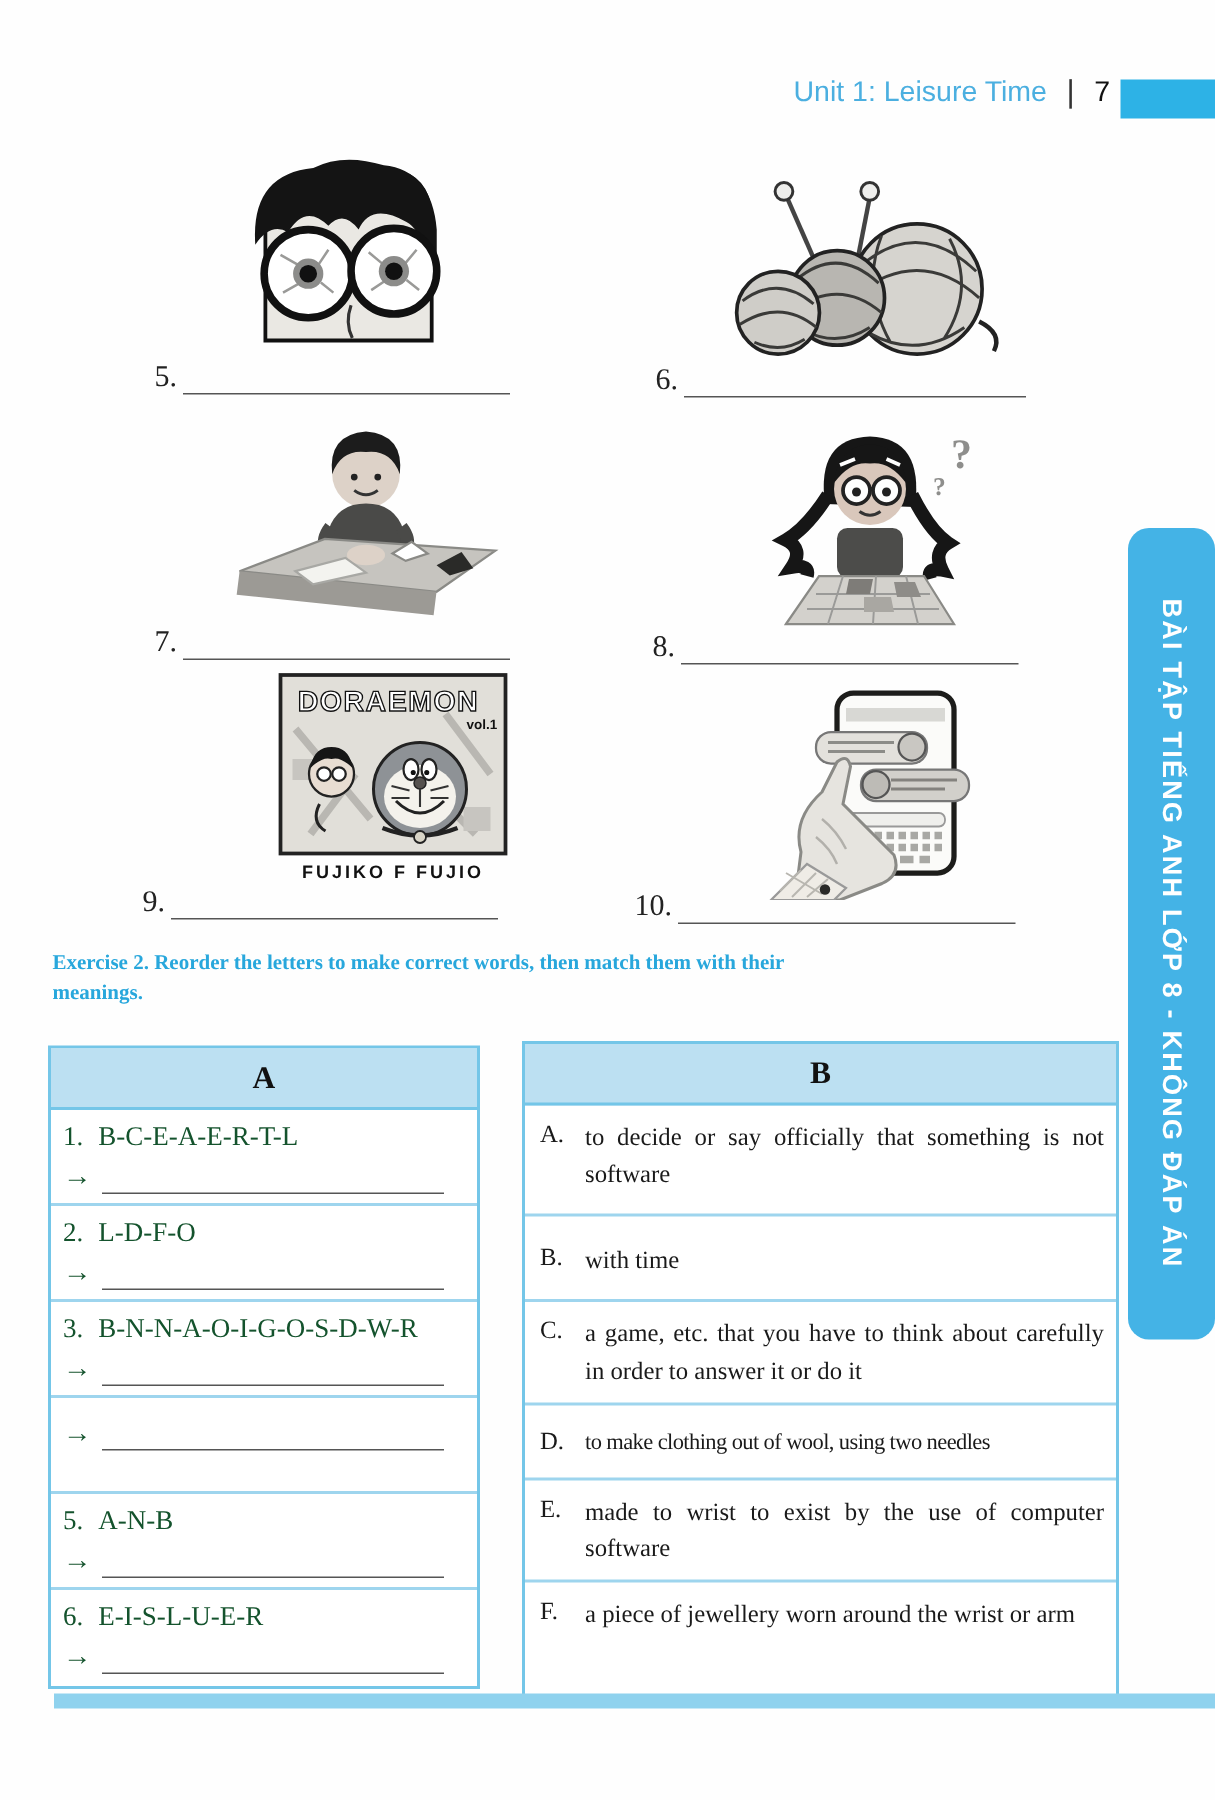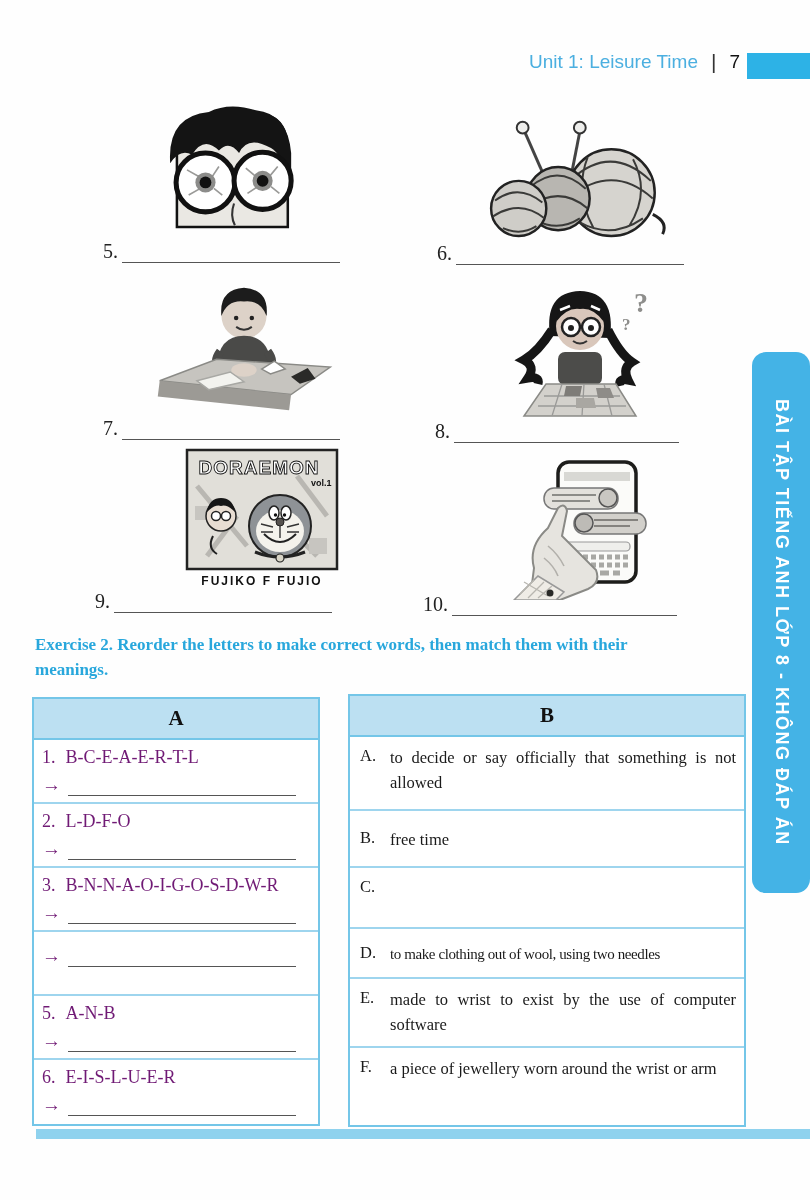--- a/index.html
+++ b/index.html
@@ -15,28 +15,28 @@
 
   
   .pic { position:absolute; }
   .pic svg { display:block; width:100%; height:100%; }
 
   
   .num-label { position:absolute; display:flex; align-items:flex-end; gap:4px; font-size:20px; color:#222; }
   .blank { display:inline-block; border-bottom:1.5px solid #555; height:20px; }
 
   
-  .ex-title { position:absolute; left:35px; top:633px; width:720px; color:#28a7dc; font-weight:bold; font-size:17px; line-height:1.45; }
+  .ex-title { position:absolute; left:35px; top:633px; width:720px; color:#28a7dc; font-weight:bold; font-size:14px; line-height:1.45; }
   .ex-title .line2 { }
 
   
   .xtable { position:absolute; background:#fff; border:2px solid #74c6e8; }
   .t-head { background:#bce0f2; border-bottom:2px solid #74c6e8; text-align:center; font-weight:bold; font-size:21px; color:#111; padding:7px 0; }
   .table-a { left:32px; top:697px; width:288px; }
-  .ta-row { border-bottom:2px solid #9ed5ee; padding:7px 8px 5px 8px; font-size:18px; color:#701a75; min-height:64px; }
+  .ta-row { border-bottom:2px solid #9ed5ee; padding:7px 8px 5px 8px; font-size:18px; color:#14532d; min-height:64px; }
   .ta-row:last-child { border-bottom:none; }
   .ta-num { display:inline-block; margin-right:10px; }
   .ta-line2 { display:flex; align-items:flex-end; gap:7px; margin-top:6px; }
   .ta-arrow { font-size:19px; }
   .ta-blank { width:228px; border-bottom:1.5px solid #555; height:18px; }
 
   .table-b { left:348px; top:694px; width:398px; }
   .tb-row { border-bottom:2px solid #9ed5ee; padding:9px 8px 8px 10px; display:flex; align-items:flex-start; font-size:16.5px; color:#1a1a1a; }
   .tb-row:last-child { border-bottom:none; }
   .tb-letter { flex:0 0 30px; }
@@ -267,28 +267,29 @@
           <span class="ta-blank"></span>
         </div>
     </div>
   </div>
 
   <div class="xtable table-b">
     <div class="t-head">B</div>
 
     <div class="tb-row row-mh-a">
       <span class="tb-letter">A.</span>
-      <span class="tb-text">to decide or say officially that something is not allowed</span>
+      <span class="tb-text">to decide or say officially that something is not software</span>
     </div>
     <div class="tb-row row-mh-b">
       <span class="tb-letter">B.</span>
-      <span class="tb-text">free time</span>
+      <span class="tb-text">with time</span>
     </div>
     <div class="tb-row row-mh-c">
       <span class="tb-letter">C.</span>
+      <span class="tb-text">a game, etc. that you have to think about carefully in order to answer it or do it</span>
     </div>
     <div class="tb-row row-mh-d">
       <span class="tb-letter">D.</span>
       <span class="tb-text nowrap-text">to make clothing out of wool, using two needles</span>
     </div>
     <div class="tb-row row-mh-e">
       <span class="tb-letter">E.</span>
       <span class="tb-text">made to wrist to exist by the use of computer software</span>
     </div>
     <div class="tb-row row-mh-f">

